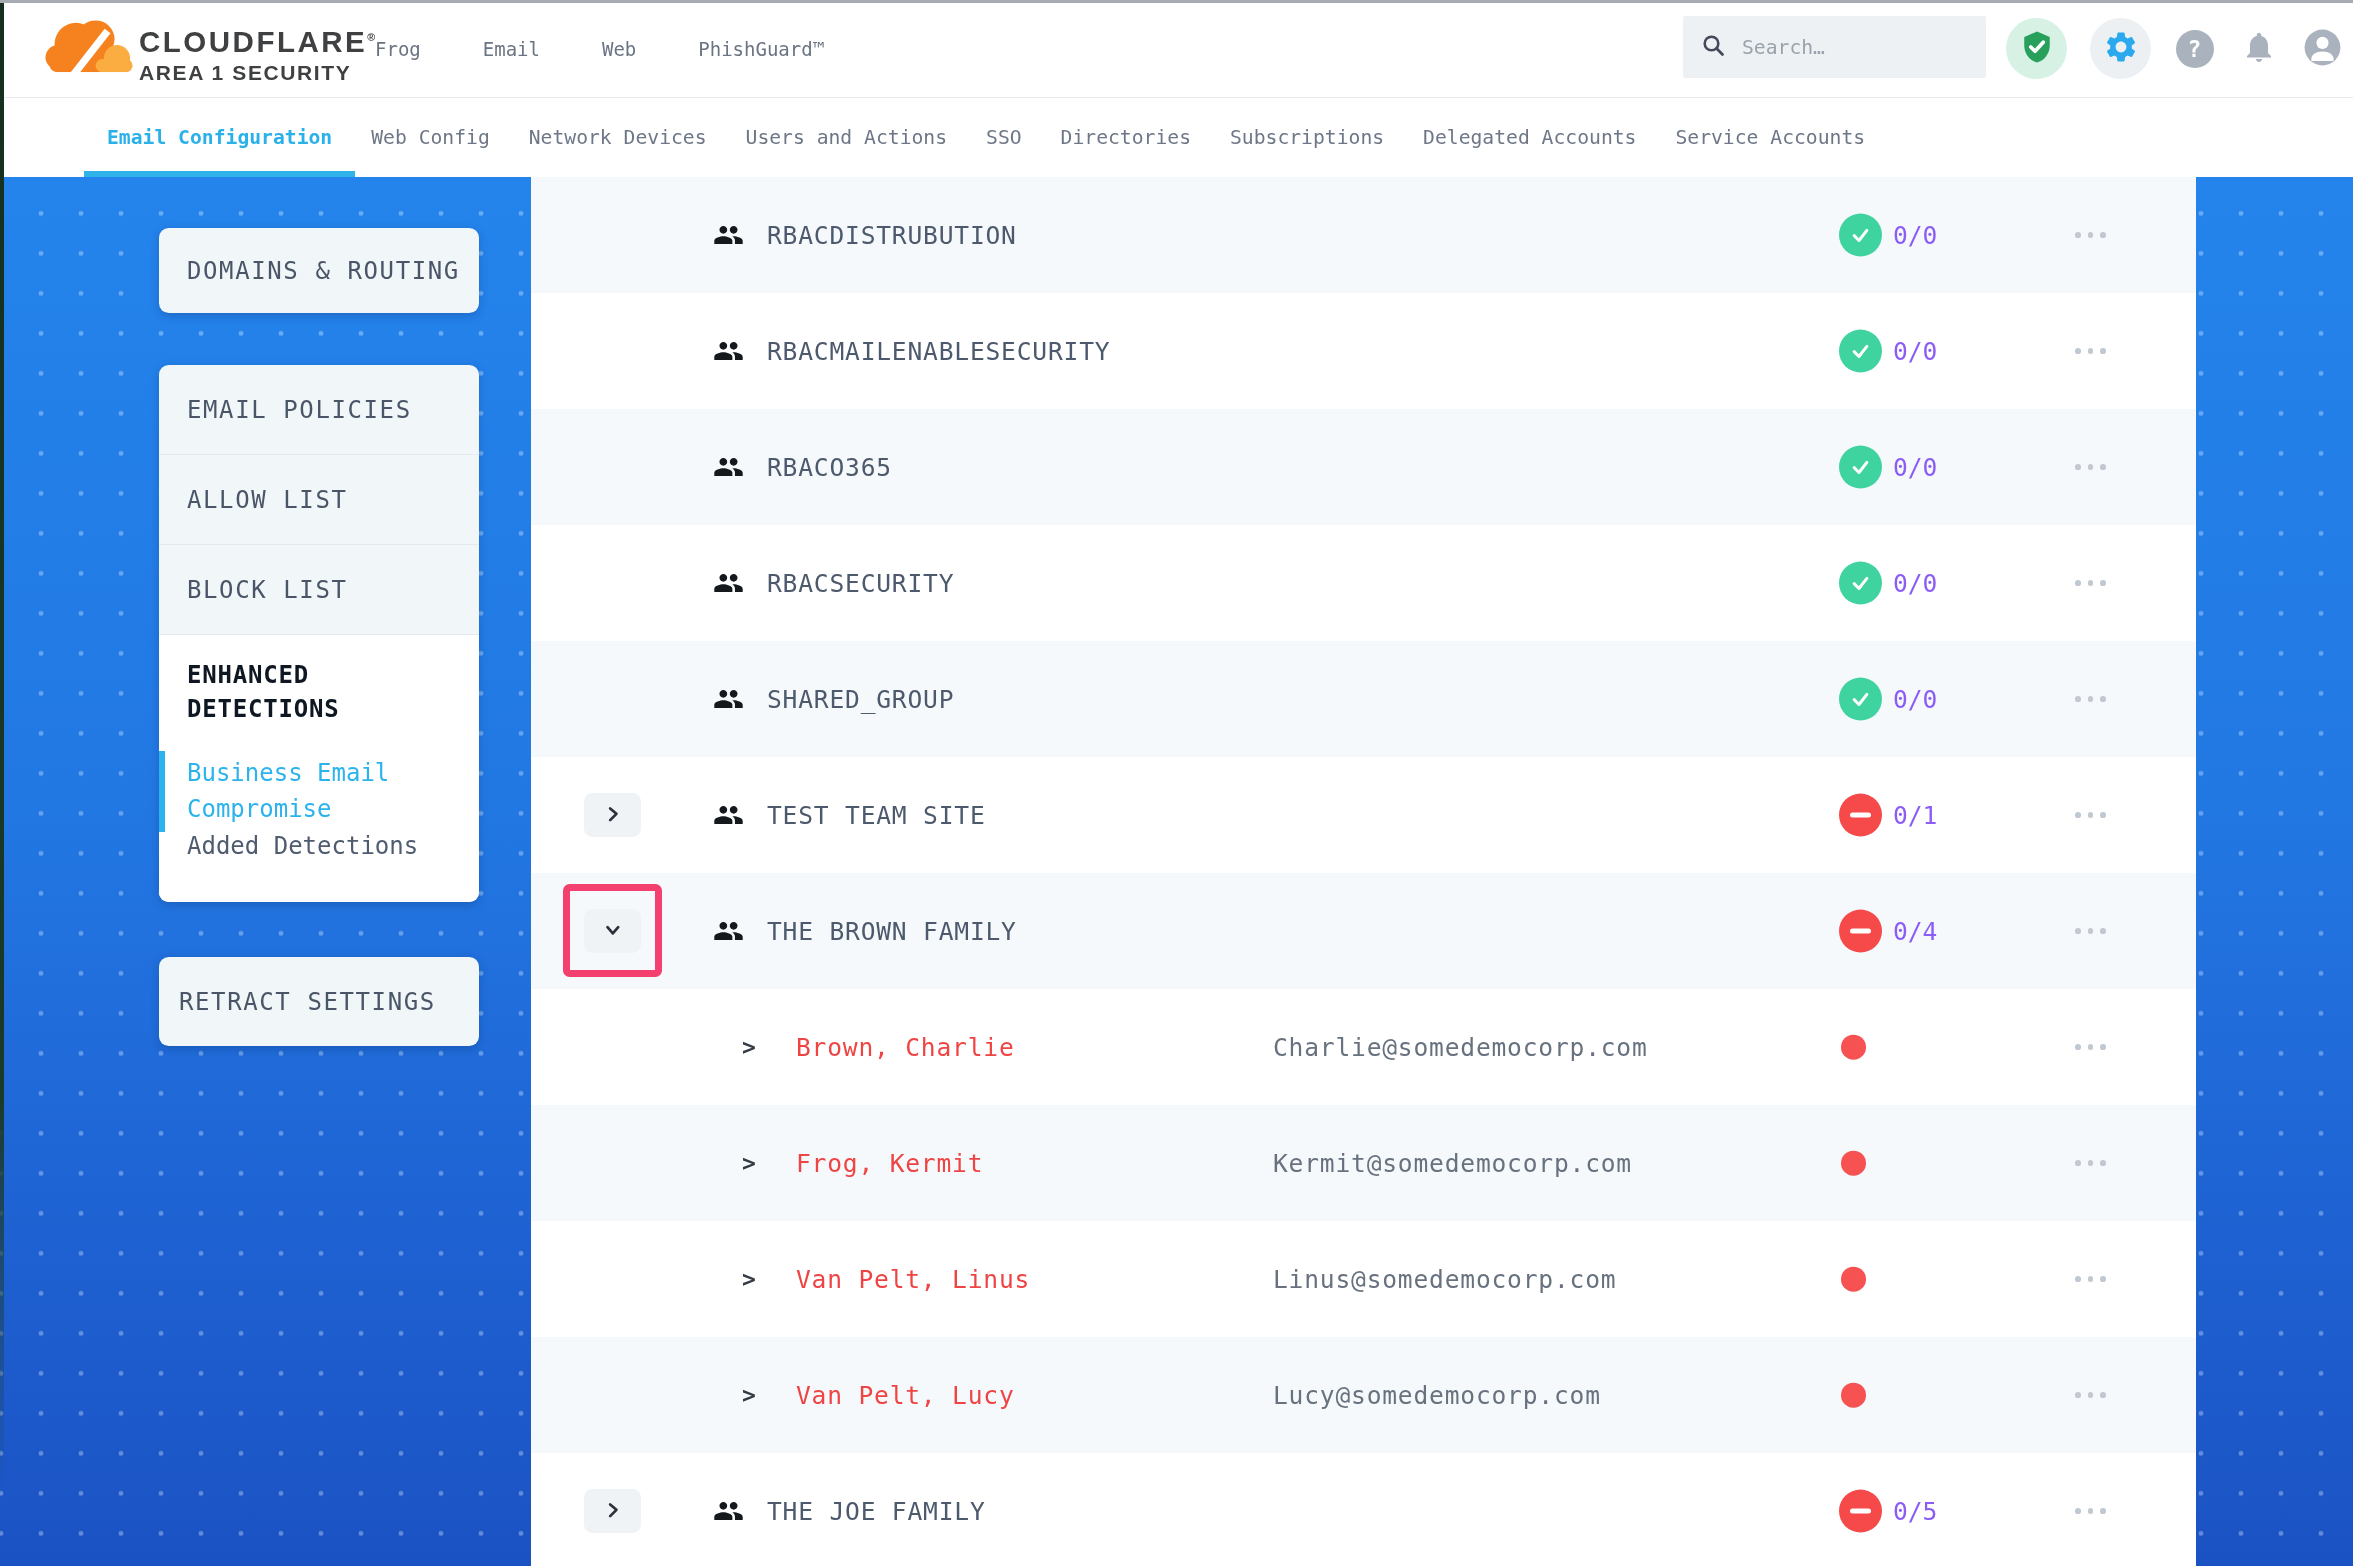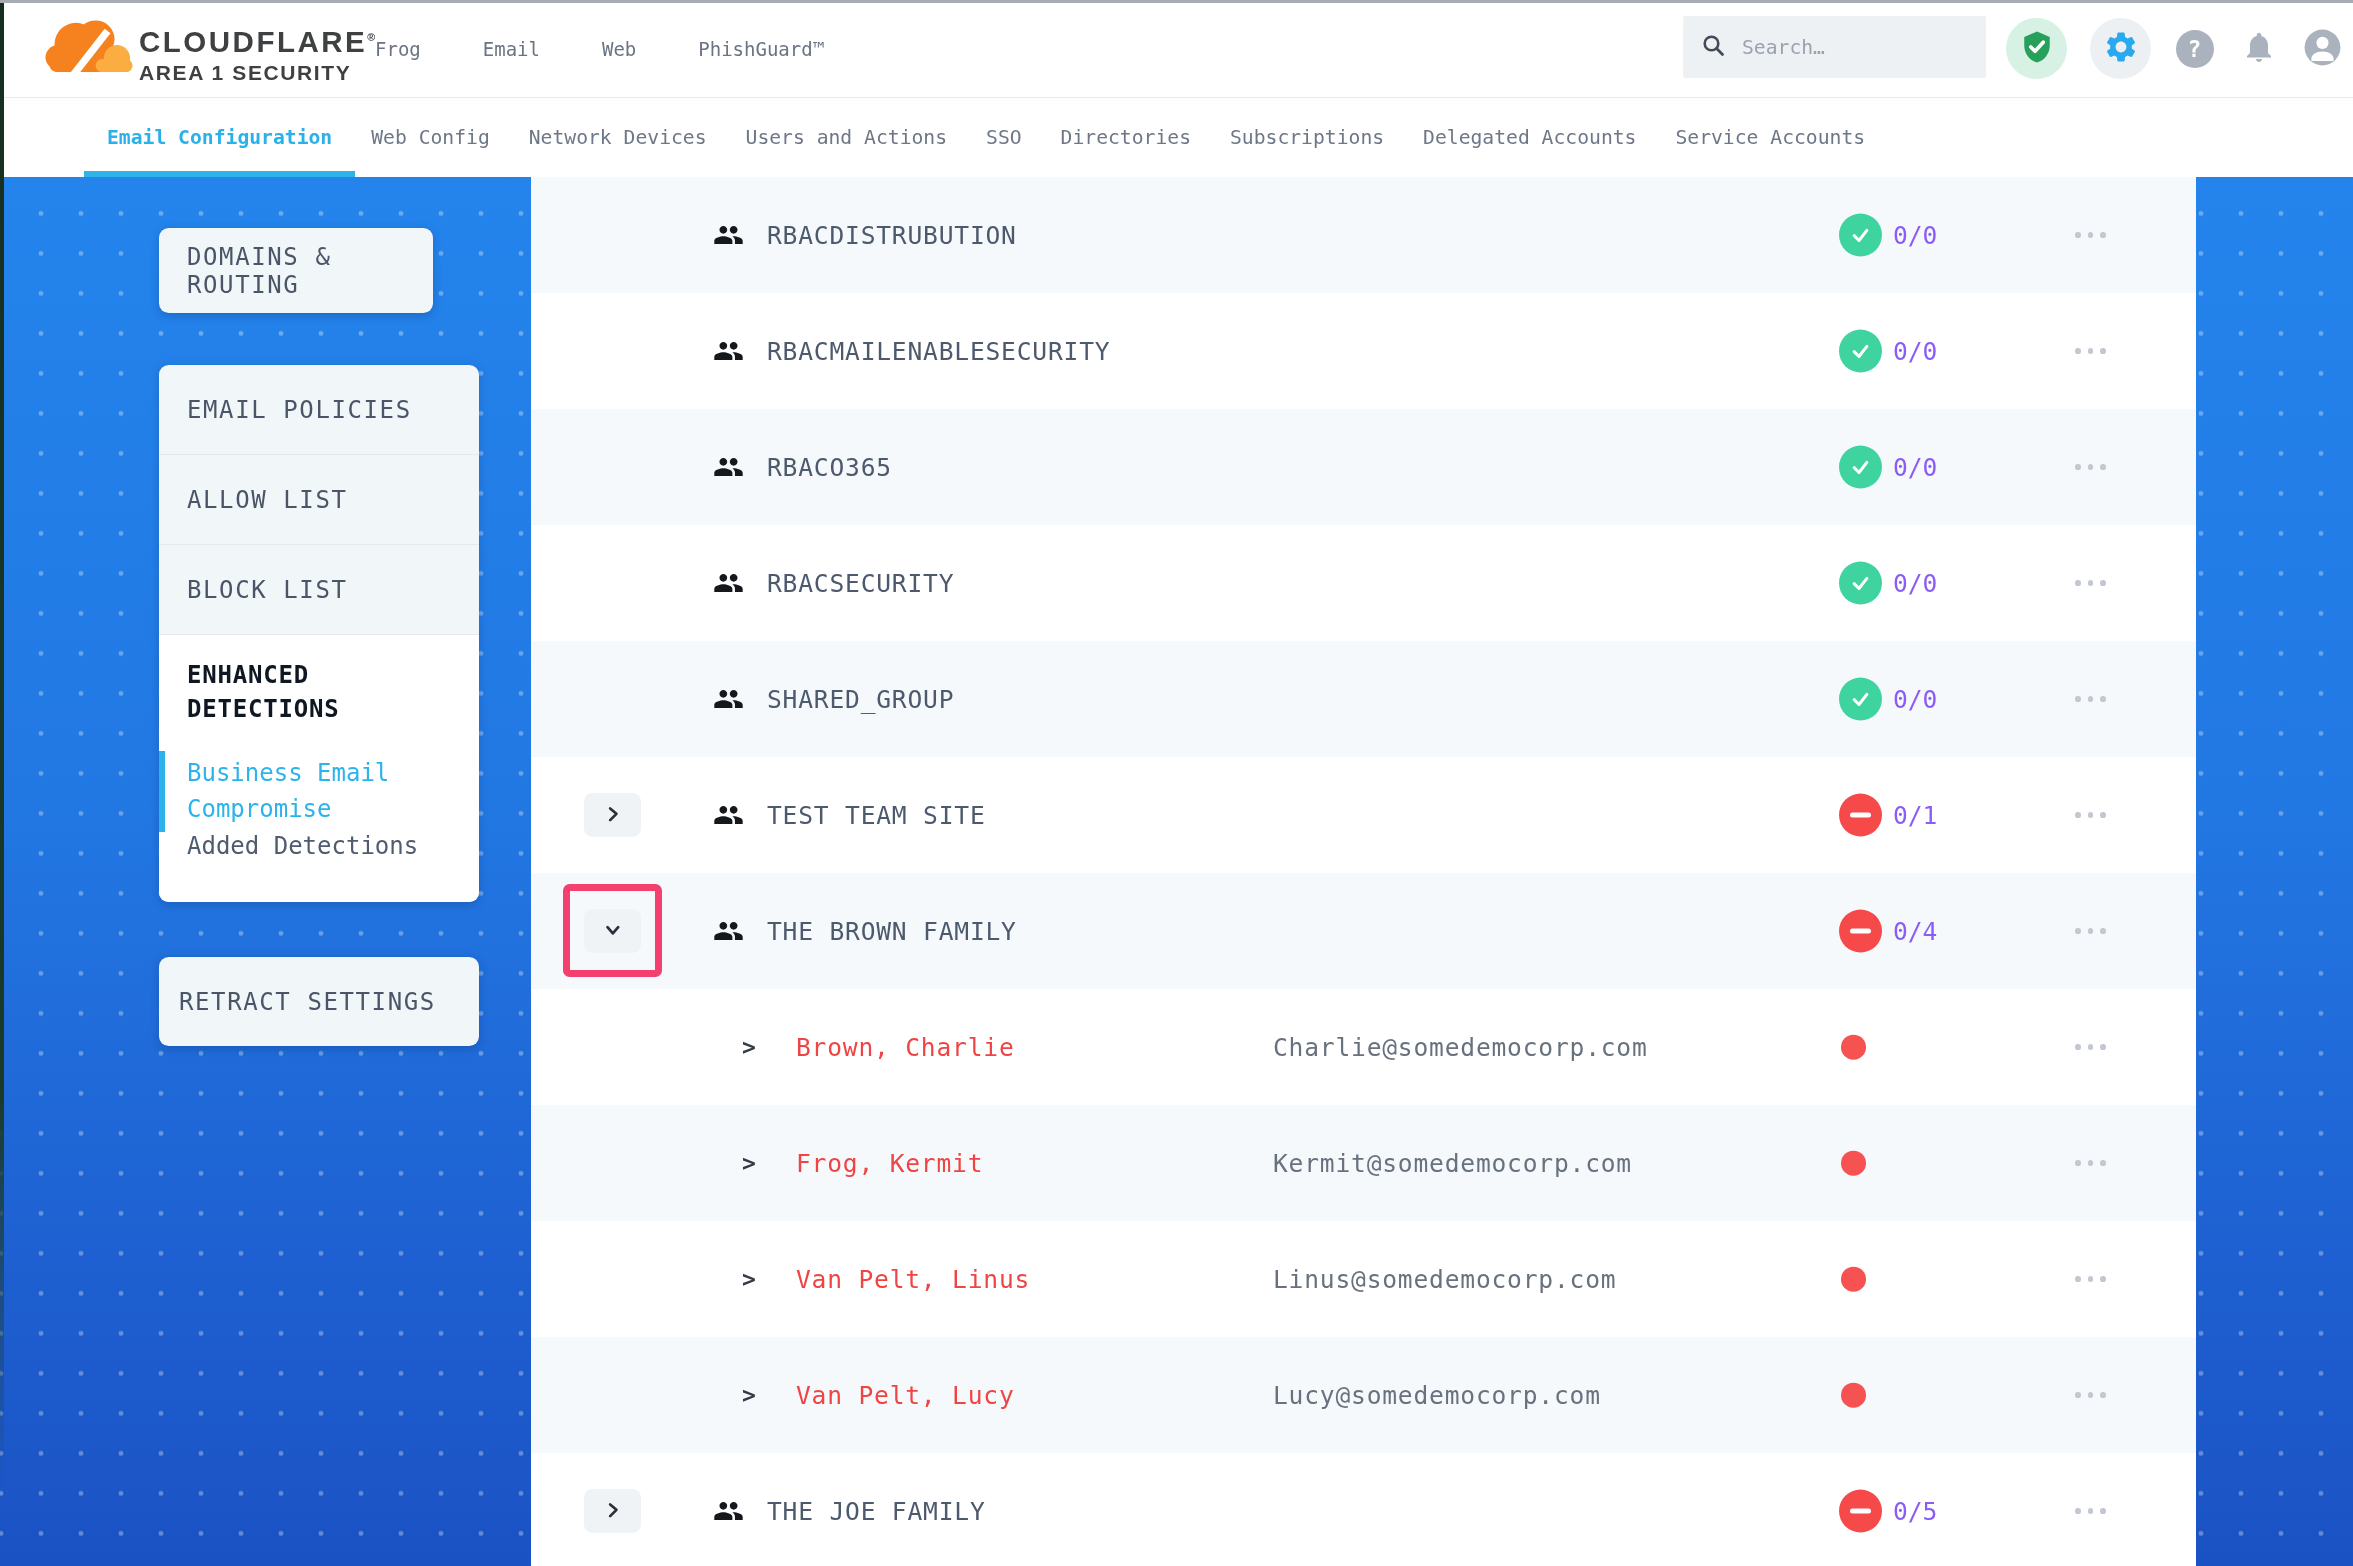--- a/index.html
+++ b/index.html
@@ -44,21 +44,21 @@
   
   .blue-bg{position:absolute;left:0;top:177px;width:100%;height:1390px;
     background:
       radial-gradient(circle, rgba(255,255,255,.32) 2.1px, rgba(255,255,255,0) 2.7px),
       linear-gradient(180deg,#2484ec 0%,#2278e3 45%,#1e60d1 78%,#1b52c3 100%);
     background-size:40px 40px, 100% 100%;
     background-position:21px 16.4px, 0 0;}
   
   .side-card{position:absolute;background:#f1f6f9;border-radius:9.8px;
     box-shadow:0 2.5px 8.2px rgba(10,40,90,.25);color:#4a5668;z-index:21;}
-  .card-domains{left:159px;top:228px;width:274px;height:85px;display:flex;align-items:center;cursor:pointer;}
+  .card-domains{left:159px;top:228px;width:320px;height:85px;display:flex;align-items:center;cursor:pointer;}
   .card-domains span{padding-left:28px;font-size:24px;letter-spacing:1.6px;}
   .card-policies{left:159px;top:365px;width:320px;height:537px;overflow:hidden;}
   .pol-item{height:89px;display:flex;align-items:center;border-bottom:1.6px solid #e3e9ef;cursor:pointer;}
   .pol-item span{padding-left:28px;font-size:24px;letter-spacing:1.6px;}
   .enh-section{background:#ffffff;padding:23px 26px 28px 28px;height:100%;box-sizing:border-box;}
   .enh-title{font-size:24px;font-weight:bold;color:#0f1722;letter-spacing:0.8px;line-height:34px;width:221px;}
   .bec-item{position:relative;margin:24.6px 0 0 -28px;padding:4.9px 0 4.9px 28px;cursor:pointer;}
   .bec-item::before{content:"";position:absolute;left:0;top:0;bottom:0;width:5.7px;background:#2cb3ec;}
   .bec-item span{font-size:24px;color:#2cb3ec;line-height:36px;display:block;width:218px;}
   .added-item{font-size:24px;color:#4f5b6e;white-space:nowrap;cursor:pointer;}

